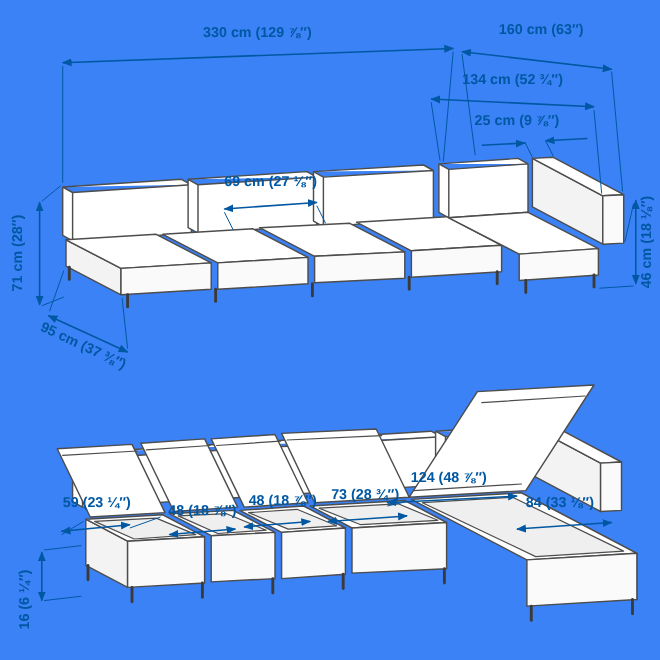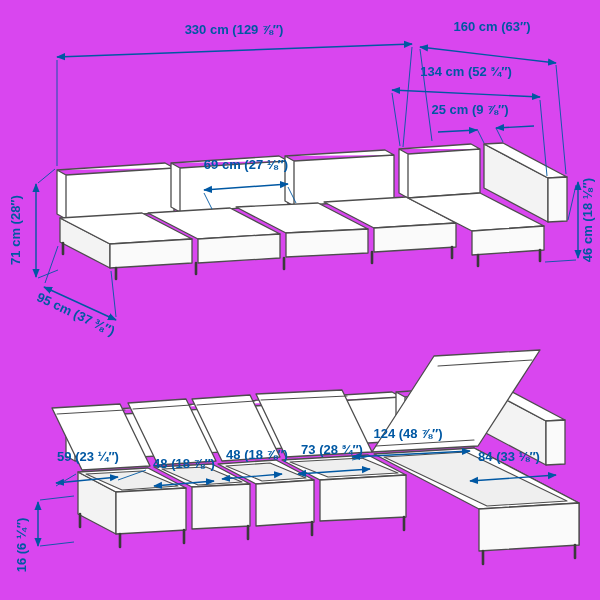--- a/index.html
+++ b/index.html
@@ -1,16 +1,16 @@
 <!DOCTYPE html>
 <html><head>
 <meta charset="utf-8">
 <style>
   html,body{margin:0;padding:0;background:#ffffff;}
-  .canvas{position:relative;width:600px;height:600px;background:#d946ef;overflow:hidden;}
+  .canvas{position:relative;width:600px;height:600px;background:#3b82f6;overflow:hidden;}
   svg{display:block;}
   
   .panel{fill:#ffffff;stroke:#4d4d4d;stroke-width:1.3;stroke-linejoin:round;stroke-linecap:round;}
   .shade{fill:#f3f3f3;stroke:#4d4d4d;stroke-width:1.3;stroke-linejoin:round;}
   .shade2{fill:#fafafa;stroke:#4d4d4d;stroke-width:1.3;stroke-linejoin:round;}
   .cavity{fill:#efefef;stroke:#4d4d4d;stroke-width:1.1;stroke-linejoin:round;}
   .inner{fill:none;stroke:#4d4d4d;stroke-width:1.1;stroke-linecap:round;}
   .leg{stroke:#3a3a3a;stroke-width:2.6;stroke-linecap:round;}
   
   .dim{stroke:#0058a3;stroke-width:1.4;fill:none;}

